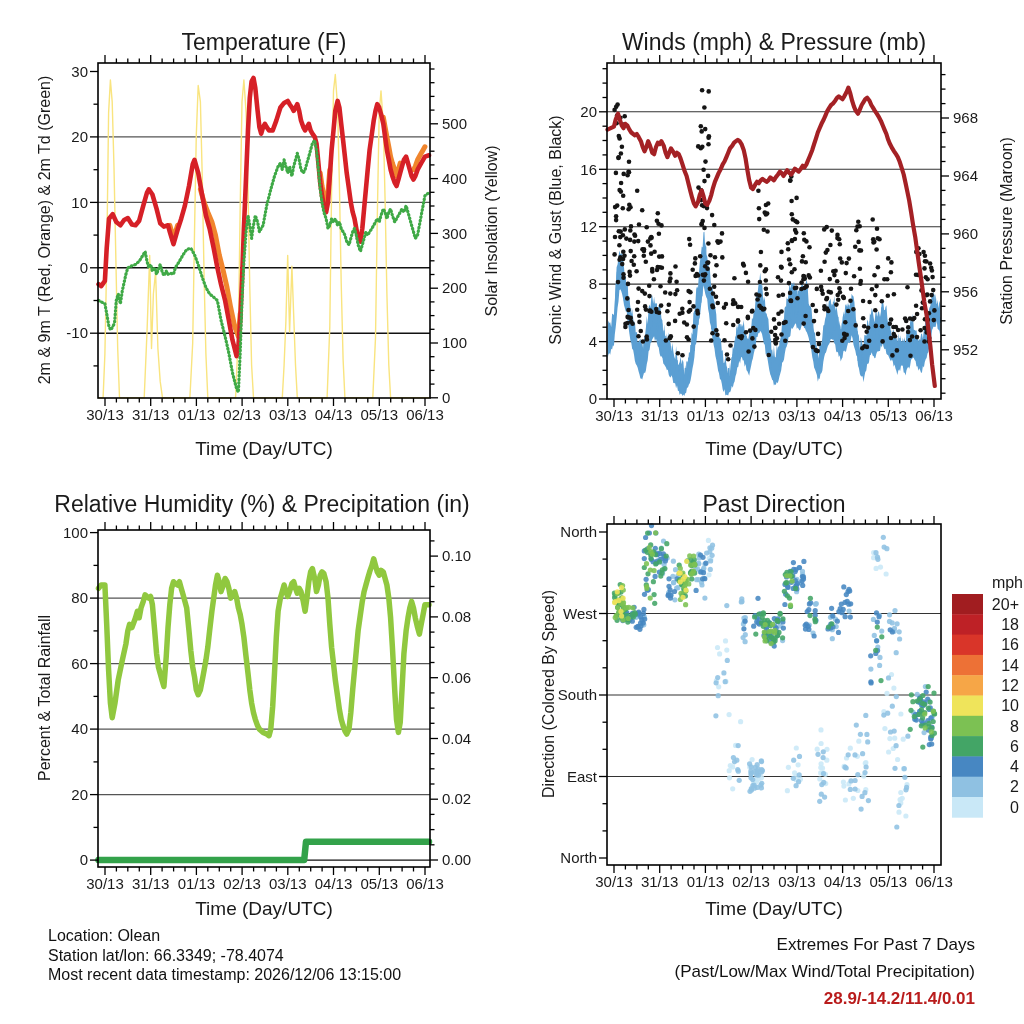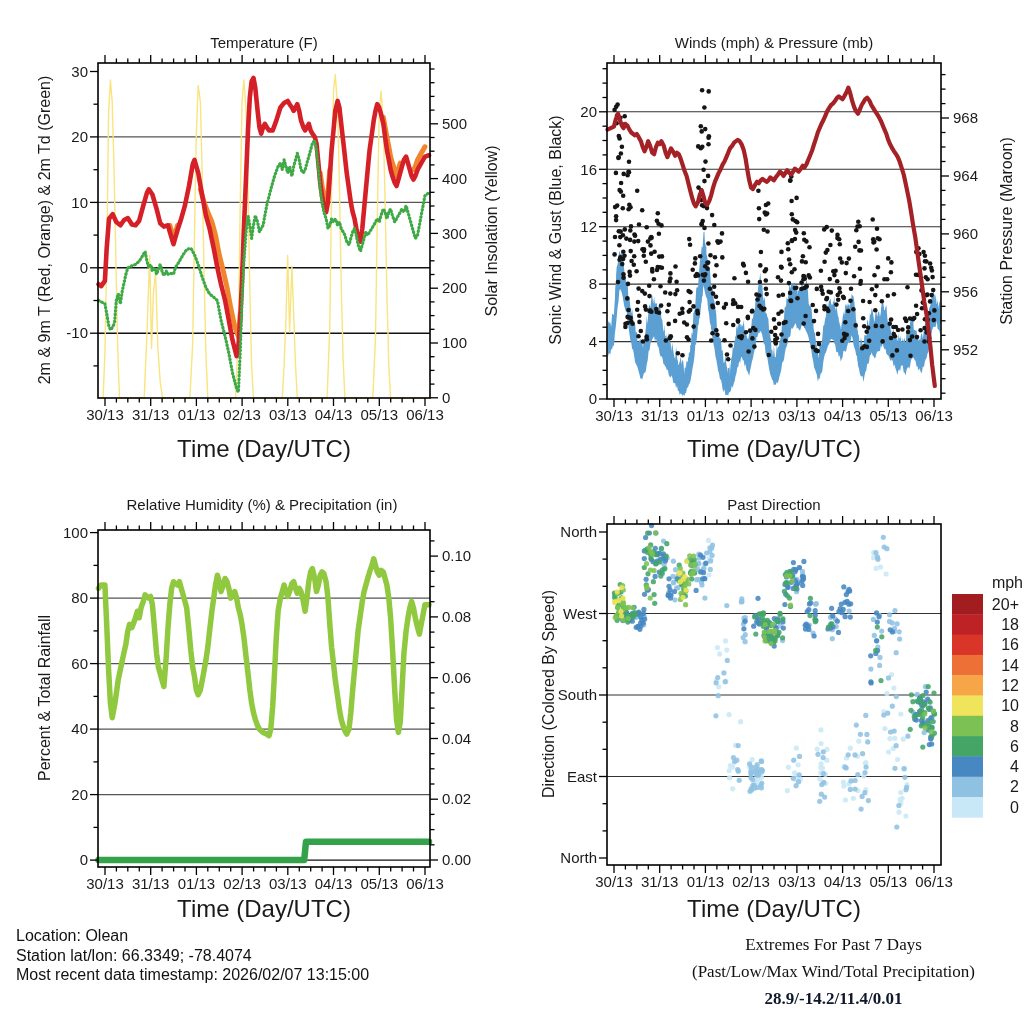--- a/index.html
+++ b/index.html
@@ -1,24 +1,24 @@
 <!DOCTYPE html>
 <html><head>
 <meta charset="utf-8">
 <style>
   html,body{margin:0;padding:0;background:#fff;}
   .canvas{position:relative;width:1024px;height:1024px;background:#ffffff;
           font-family:"Liberation Sans",sans-serif;color:#1a1a1a;overflow:hidden;}
   svg#plots{position:absolute;left:0;top:0;font-family:"Liberation Sans",sans-serif;}
-  .ctitle{position:absolute;transform:translate(-50%,-50%);font-size:15px;white-space:nowrap;color:#1a1a1a;}
-  .xlab{position:absolute;transform:translate(-50%,-50%);font-size:24px;white-space:nowrap;color:#1a1a1a;}
+  .ctitle{position:absolute;transform:translate(-50%,-50%);font-size:23px;white-space:nowrap;color:#1a1a1a;}
+  .xlab{position:absolute;transform:translate(-50%,-50%);font-size:19px;white-space:nowrap;color:#1a1a1a;}
   .ylab{position:absolute;transform:translate(-50%,-50%) rotate(-90deg);font-size:16px;white-space:nowrap;color:#1a1a1a;}
-  .footer{position:absolute;left:16px;top:926px;font-size:16px;line-height:19.5px;color:#111;}
-  .extremes{position:absolute;right:49px;top:931px;text-align:center;font-size:17px;line-height:27px;color:#111;font-family:Liberation Serif, serif;}
-  .extremes .vals{color:#0f172a;font-weight:bold;}
+  .footer{position:absolute;left:48px;top:926px;font-size:16px;line-height:19.5px;color:#111;}
+  .extremes{position:absolute;right:49px;top:931px;text-align:right;font-size:17px;line-height:27px;color:#111;}
+  .extremes .vals{color:#b91c1c;font-weight:bold;}
 </style>
 </head>
 <body>
 
 <div class="canvas">
   <svg id="plots" width="1024" height="1024" viewBox="0 0 1024 1024">
       <g>
         <line x1="98" x2="430" y1="136.9" y2="136.9" stroke="#555" stroke-width="1.1"></line>
         <line x1="98" x2="430" y1="202.4" y2="202.4" stroke="#555" stroke-width="1.1"></line>
         <line x1="98" x2="430" y1="267.8" y2="267.8" stroke="#111" stroke-width="1.4"></line>
@@ -1838,21 +1838,21 @@
   <div class="ylab" style="left:549px;top:694px">Direction (Colored By Speed)</div>
 
   <div class="xlab" style="left:264px;top:449px">Time (Day/UTC)</div>
   <div class="xlab" style="left:774px;top:449px">Time (Day/UTC)</div>
   <div class="xlab" style="left:264px;top:909px">Time (Day/UTC)</div>
   <div class="xlab" style="left:774px;top:909px">Time (Day/UTC)</div>
 
   <div class="footer">
     <div>Location: Olean</div>
     <div>Station lat/lon: 66.3349; -78.4074</div>
-    <div>Most recent data timestamp: 2026/02/07 13:15:00</div>
+    <div>Most recent data timestamp: 2026/12/06 13:15:00</div>
   </div>
 
   <div class="extremes">
     <div>Extremes For Past 7 Days</div>
     <div>(Past/Low/Max Wind/Total Precipitation)</div>
     <div class="vals">28.9/-14.2/11.4/0.01</div>
   </div>
 </div>
 
 </body></html>

